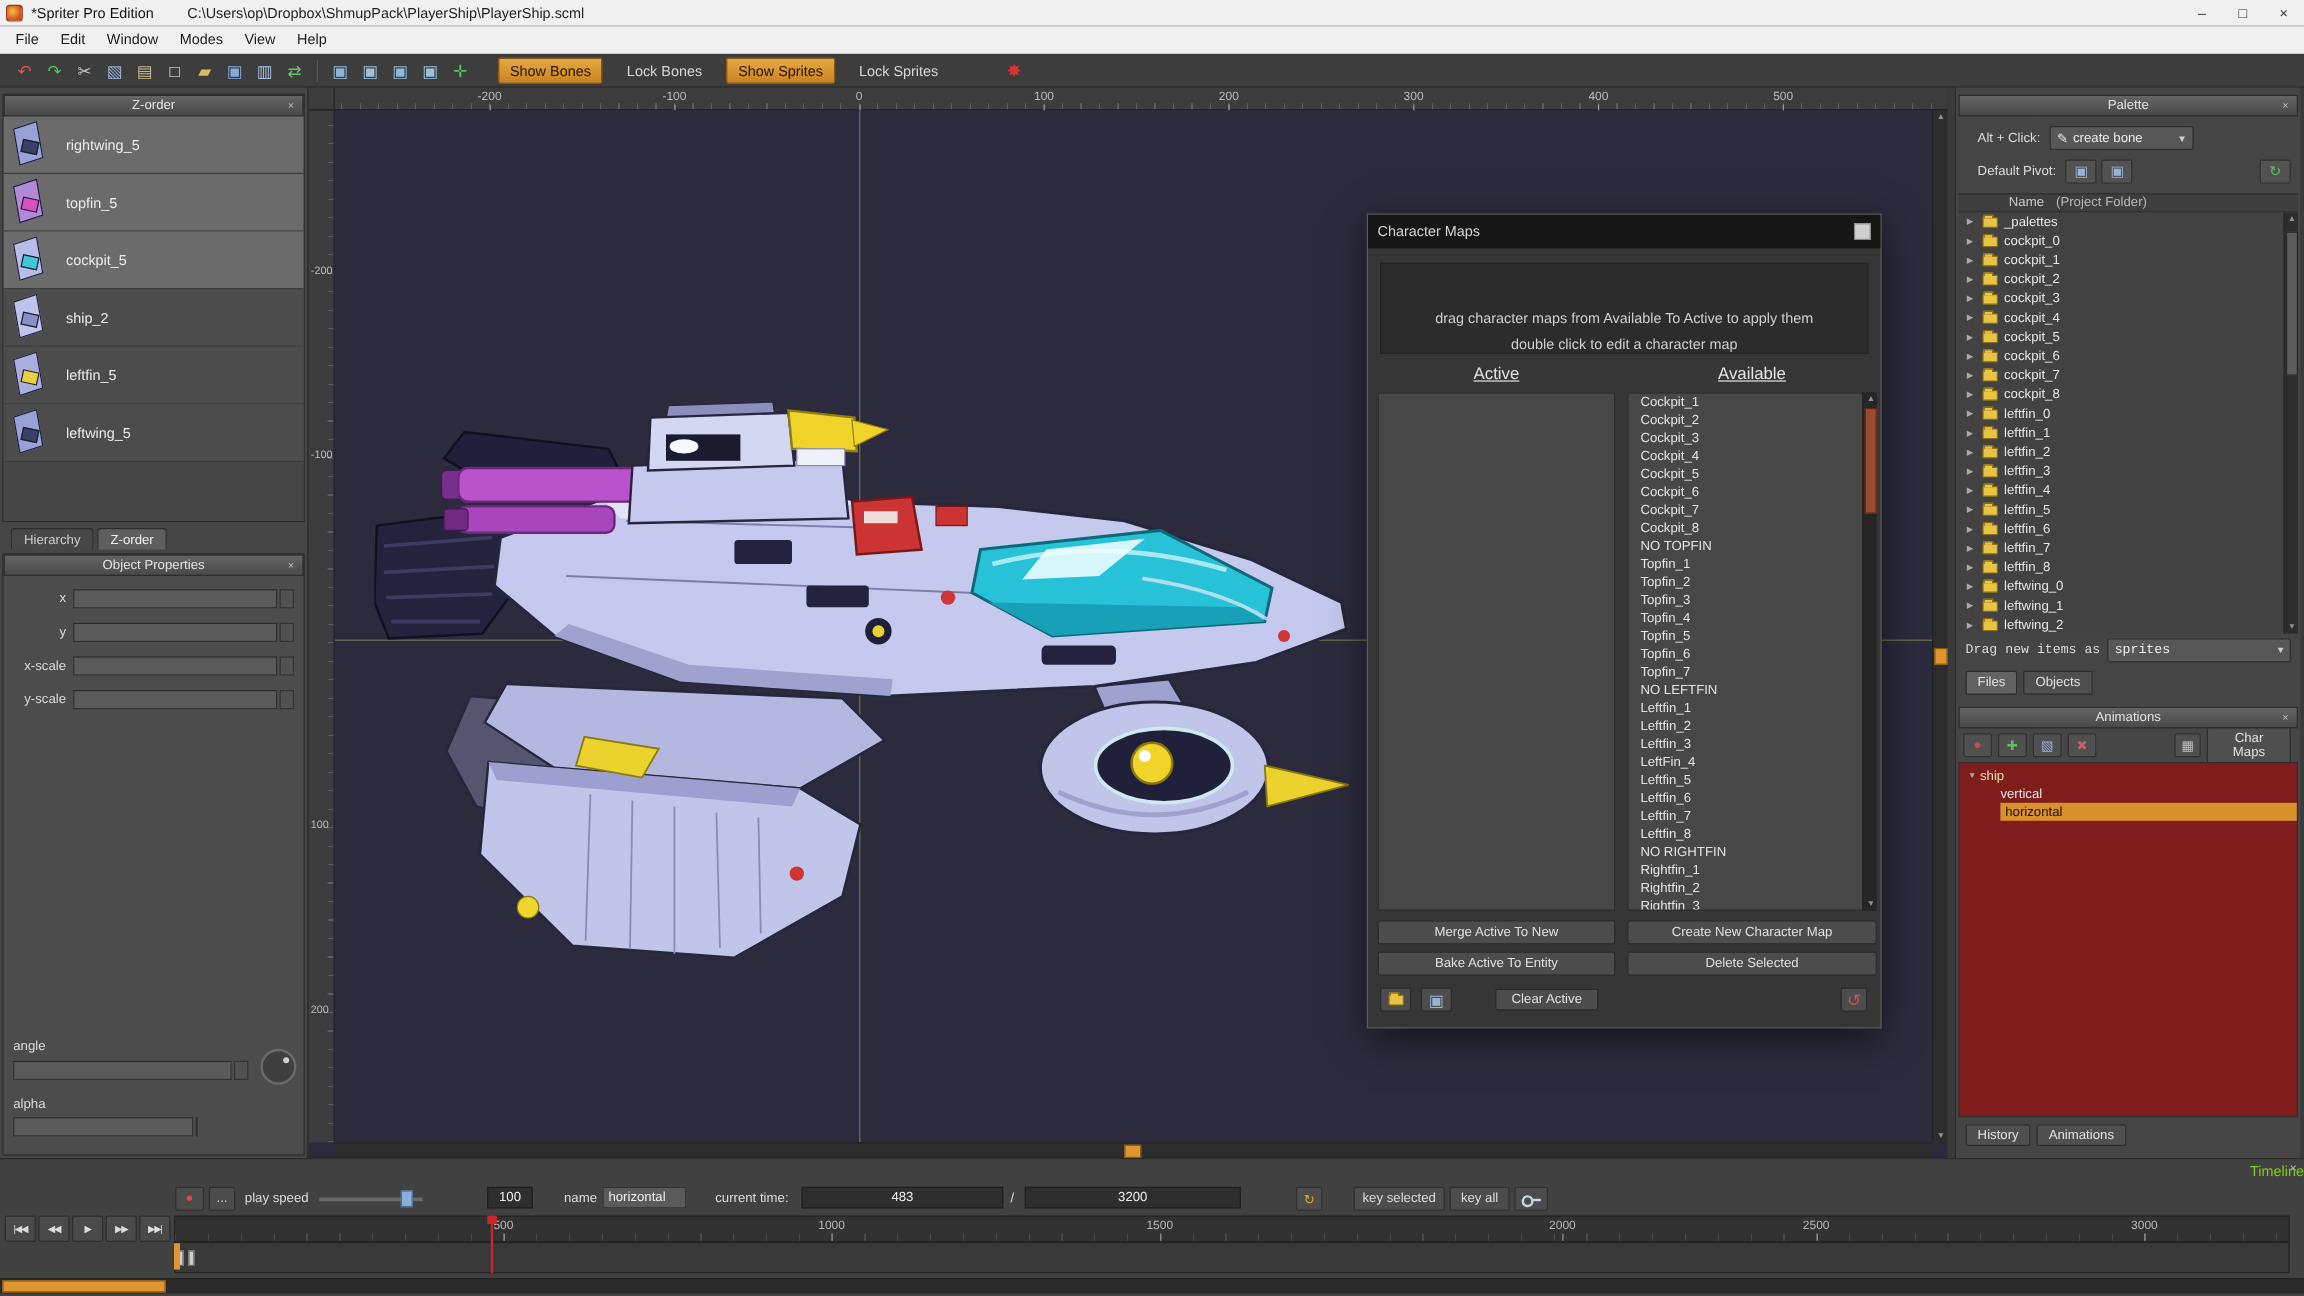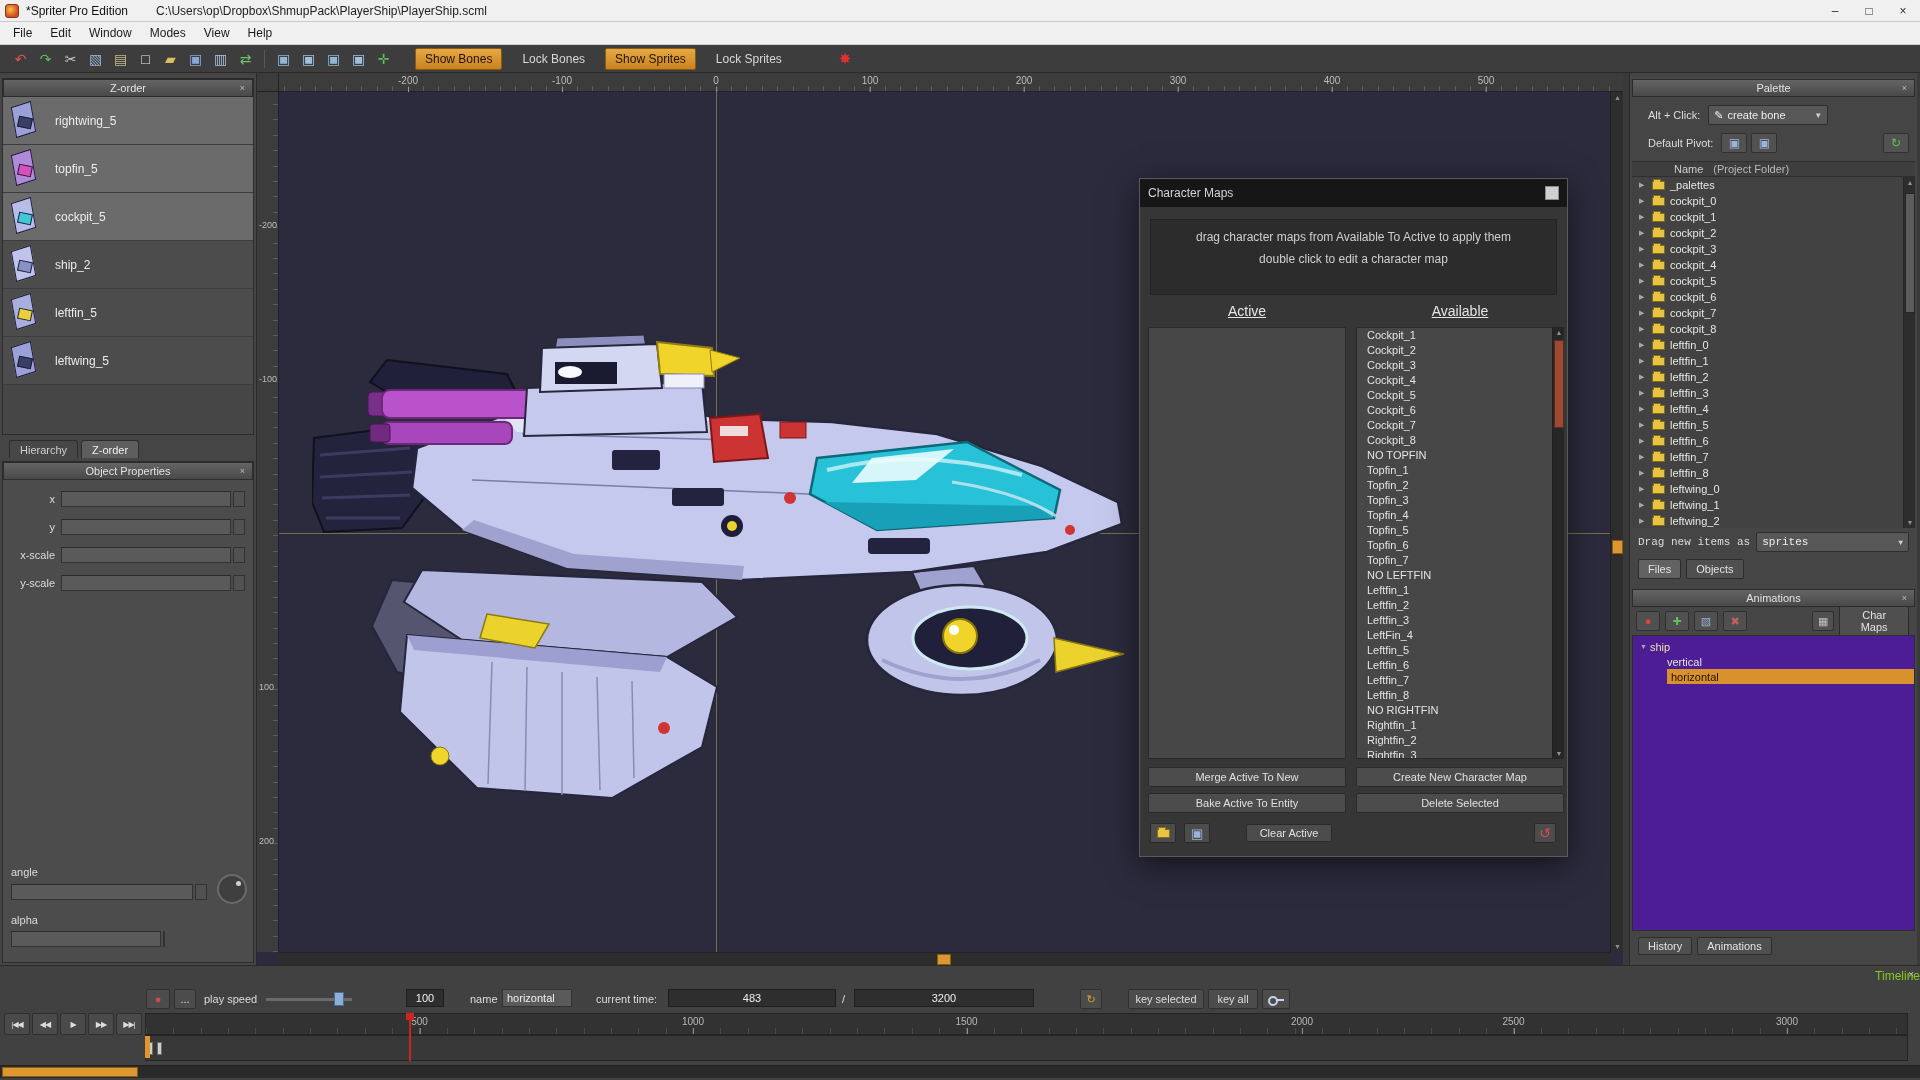--- a/index.html
+++ b/index.html
@@ -134,21 +134,21 @@
   .sm-btn { padding:2px 9px; font-size:11px; color:#e2e2e2; background:#4f4f4f; border:1px solid #2c2c2c; border-radius:2px; }
   .sm-btn.active { background:#626262; }
 
   .anim-header { position:absolute; left:2px; right:2px; top:516px; }
   .anim-toolbar { position:absolute; left:2px; right:2px; top:536px; height:24px; background:#464646;
     display:flex; align-items:center; padding-left:4px; gap:5px; }
   .anim-btn { width:24px; height:20px; background:#505050; border:1px solid #303030; border-radius:2px;
     display:flex; align-items:center; justify-content:center; font-size:11px; }
   .grid-btn { margin-left:60px; }
   .charmaps-btn { margin-left:auto; margin-right:6px; }
-  .anim-tree { position:absolute; left:2px; right:2px; top:562px; bottom:34px; background:#4c1d95; border:1px solid #2e2e2e; }
+  .anim-tree { position:absolute; left:2px; right:2px; top:562px; bottom:34px; background:#7f1d1d; border:1px solid #2e2e2e; }
   .ent-row { height:15px; display:flex; align-items:center; margin-top:3px; }
   .ent-label { font-size:11px; color:#e8e0a8; }
   .anim-row { height:15px; display:flex; align-items:center; padding-left:34px; font-size:11px; color:#e4e4e4; }
   .anim-row.selected { background:#d8912c; color:#1c1100; margin-left:34px; padding-left:4px; }
   .anim-tabs { position:absolute; left:8px; bottom:10px; display:flex; gap:5px; }
 
   
   .timeline { position:absolute; left:0; top:965px; width:1920px; height:115px; background:#414141; border-top:1px solid #2a2a2a; }
   .tl-title { position:absolute; left:0; top:3px; width:100%; text-align:right; font-size:12px; color:#84cc16; }
   .tl-close { position:absolute; right:6px; top:3px; font-size:10px; color:#bbb; }
@@ -182,21 +182,21 @@
     border:2px solid #c8d4e8; border-radius:50%; }
   .key-glyph::after { content:""; position:absolute; left:9px; top:4px; width:7px; height:2px; background:#c8d4e8; }
 
   
   .dialog { position:absolute; left:1139px; top:178px; width:429px; height:679px; background:#363636;
     border:1px solid #5a5a5a; box-shadow:0 8px 30px rgba(0,0,0,.55); z-index:20; }
   .dlg-title { height:28px; background:#161616; display:flex; align-items:center; padding:0 8px;
     font-size:12px; color:#d4d4d4; }
   .dlg-title-btn { margin-left:auto; width:14px; height:14px; background:#cfcfcf; border:1px solid #8a8a8a; }
   .dlg-hint { position:absolute; left:10px; right:10px; top:40px; height:76px; background:#2c2c2c;
-    border:1px solid #242424; text-align:center; font-size:12px; color:#cfcfcf; padding-top:10px; }
+    border:1px solid #242424; text-align:center; font-size:12px; color:#cfcfcf; padding-top:38px; }
   .dlg-hint div { margin-bottom:8px; }
   .dlg-colhead { position:absolute; top:124px; font-size:14px; color:#e5e5e5; text-align:center;text-decoration:underline; }
   .dlg-list { position:absolute; top:148px; height:432px; background:#474747; border:1px solid #2a2a2a; overflow:hidden; }
   .cm-item { height:15px; line-height:15px; padding-left:10px; font-size:11px; color:#e4e4e4; }
   .cm-scroll { position:absolute; right:0; top:0; width:12px; height:100%; background:#262626; border-left:1px solid #202020; }
   .cm-thumb { position:absolute; left:1px; top:13px; width:10px; height:88px; background:#9c4a32; border:1px solid #5c2a1a; }
   .dlg-btn { position:absolute; height:20px; background:#4c4c4c; border:1px solid #2a2a2a; border-radius:2px;
     color:#e0e0e0; font-size:11px; display:flex; align-items:center; justify-content:center; }
   .dlg-ic { position:absolute; width:26px; height:20px; background:#4c4c4c; border:1px solid #2a2a2a;
     border-radius:2px; display:flex; align-items:center; justify-content:center; }

